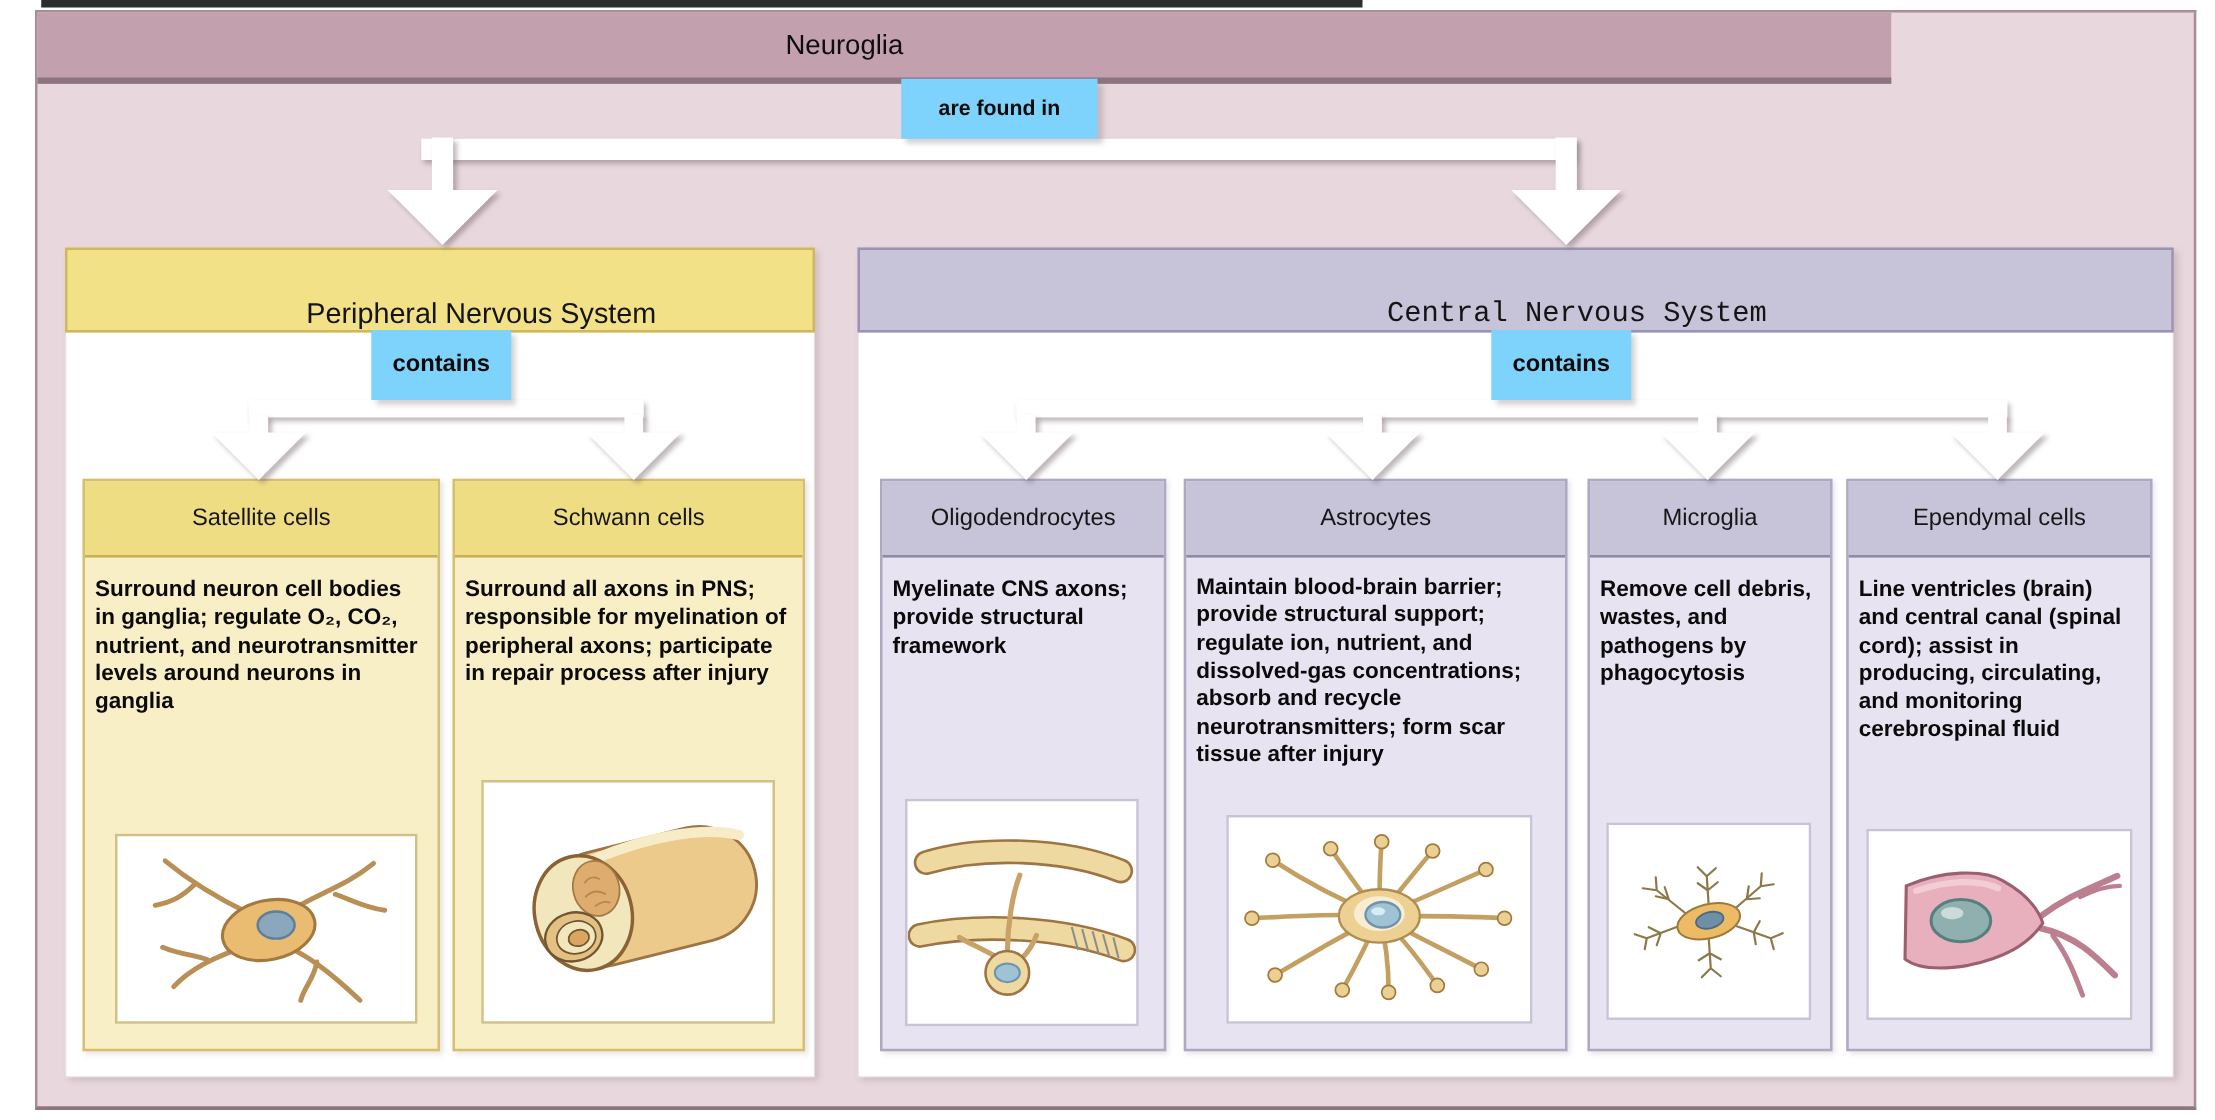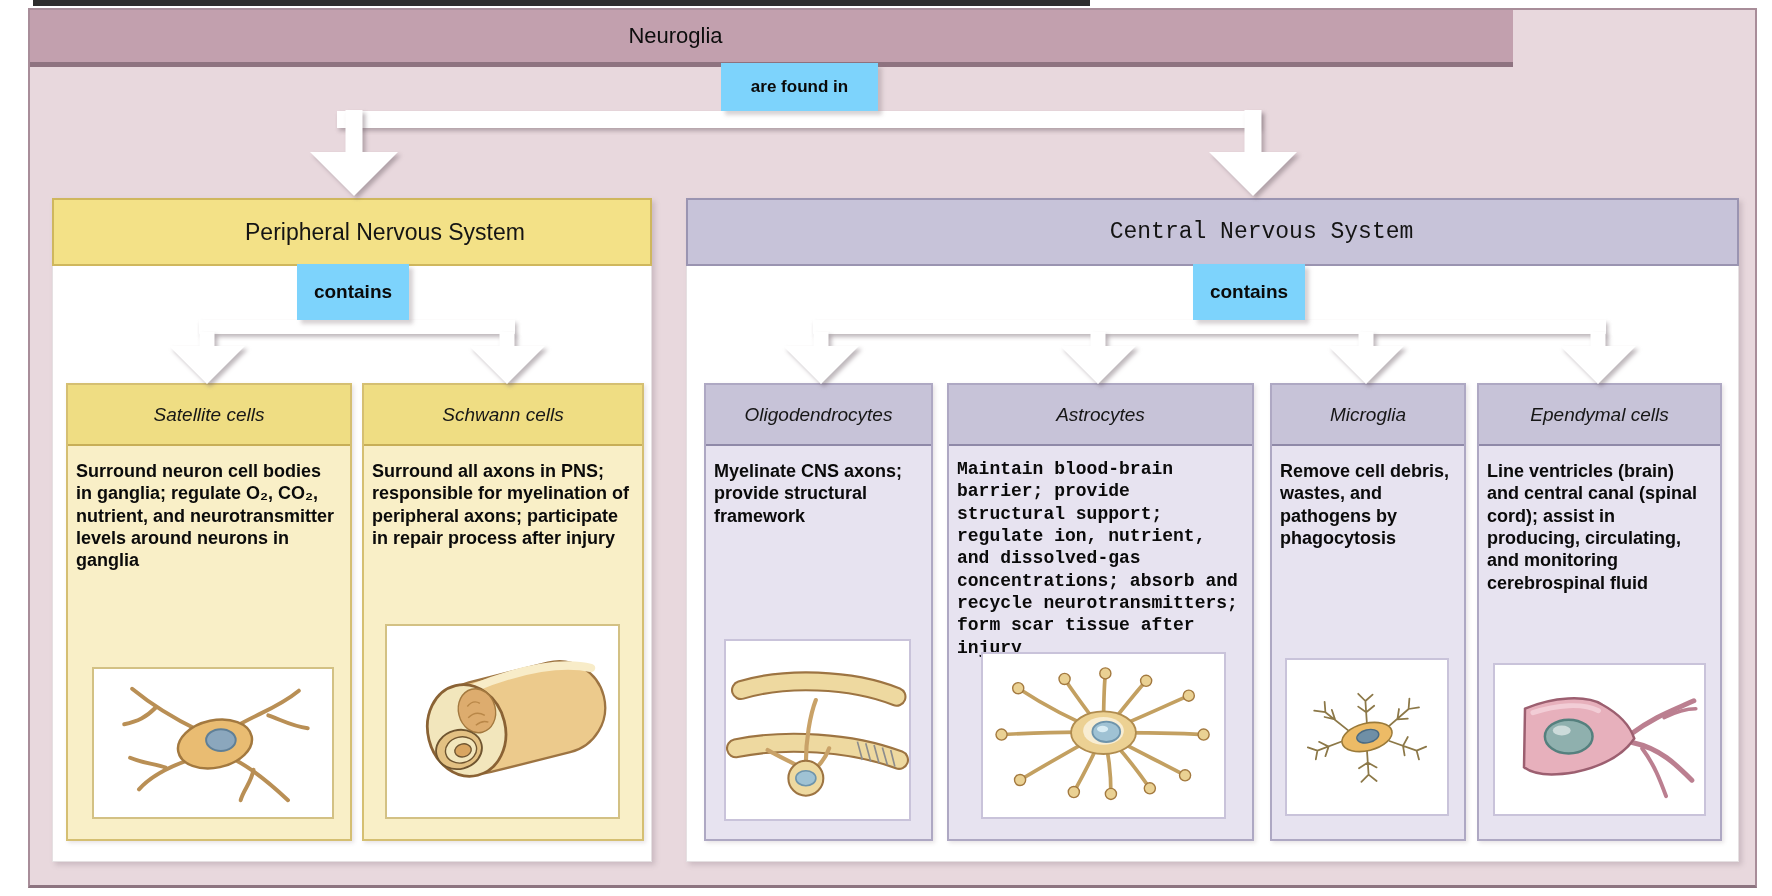--- a/index.html
+++ b/index.html
@@ -45,34 +45,34 @@
   .arrow.root .head{top:42px;border-left:44px solid transparent;border-right:44px solid transparent;border-top:44px solid var(--connector-fill,#fff);}
   .arrow.branch{top:332px;width:76px;height:52px;}
   .arrow.branch .stem{width:15px;height:16px;}
   .arrow.branch .head{top:14px;border-left:38px solid transparent;border-right:38px solid transparent;border-top:38px solid var(--connector-fill,#fff);}
 
   
   .panel{position:absolute;top:198px;height:662px;background:var(--panel-background,#fff);
     border:1px solid rgba(150,130,140,.25);box-shadow:3px 3px 5px rgba(120,100,110,.25);z-index:2;}
   .panel-header{
     position:absolute;left:-1px;top:-1px;right:-1px;height:64px;
-    display:flex;align-items:center;justify-content:center;font-size:23px;color:#141414;
+    display:flex;align-items:flex-end;justify-content:center;font-size:23px;color:#141414;
   }
   .panel.pns{left:52px;width:598px;}
   .panel.cns{left:686px;width:1051px;}
   .panel.pns .panel-header{background:var(--pns-header-background,#f3e187);border:2px solid var(--pns-header-border,#cfb75d);}
   .panel.pns .panel-header span{padding-left:66px;}
   .panel.cns .panel-header{background:var(--cns-header-background,#c7c3d9);border:2px solid var(--cns-header-border,#9a94b1);}
   .panel.cns .panel-header span{padding-left:98px;font-family:Liberation Mono, monospace;}
 
   
   .cell-box{position:absolute;top:383px;height:454px;z-index:3;box-shadow:2px 2px 4px rgba(120,100,110,.18);}
   .cell-box.yellow{background:var(--pns-cell-body-background,#f9efc7);border:2px solid var(--pns-cell-border,#d5bf72);}
   .cell-box.lavender{background:var(--cns-cell-body-background,#e7e3f0);border:2px solid var(--cns-cell-border,#aea8c3);}
-  .cell-header{height:59px;display:flex;align-items:center;justify-content:center;font-size:19px;color:#161616;font-style:italic;}
+  .cell-header{height:59px;display:flex;align-items:center;justify-content:center;font-size:19px;color:#161616;}
   .cell-box.yellow .cell-header{background:var(--pns-cell-header-background,#efdd83);border-bottom:2px solid #c7ae57;}
   .cell-box.lavender .cell-header{background:var(--cns-cell-header-background,#c7c3d8);border-bottom:2px solid #8f89a8;}
   .cell-desc{padding:14px 12px 0 8px;font-weight:bold;font-size:18px;line-height:1.24;color:#0a0a0a;text-align:left;}
   .illus{position:absolute;background:#fff;display:flex;align-items:center;justify-content:center;overflow:hidden;}
   .cell-box.yellow .illus{border:2px solid #d3c184;}
   .cell-box.lavender .illus{border:2px solid #c9c3da;}
   .illus svg{width:100%;height:100%;}
 
   #sat{left:66px;width:282px;}   #sat .illus{left:24px;right:16px;bottom:20px;height:148px;}
   #sch{left:362px;width:278px;}  #sch .illus{left:21px;right:22px;bottom:20px;height:191px;}
@@ -208,21 +208,21 @@
           <path d="M88 134 C70 124 60 120 50 114"></path>
           <path d="M110 134 C118 126 121 120 124 112"></path>
         </g>
         <circle cx="96" cy="148" r="21" fill="#eed9a0" stroke="#9d7442" stroke-width="2.5"></circle>
         <ellipse cx="96" cy="148" rx="12" ry="9" fill="#9fc2d4" stroke="#6e94ab" stroke-width="2"></ellipse>
       </svg>
     </div>
   </div>
 
   <div class="cell-box lavender" id="ast">
-    <div class="cell-desc" style="position:absolute;top:59px;left:0;right:0;font-family:Liberation Mono, monospace;">Maintain blood-brain barrier; provide structural support; regulate ion, nutrient, and dissolved-gas concentrations; absorb and recycle neurotransmitters; form scar tissue after injury</div>
+    <div class="cell-desc" style="position:absolute;top:59px;left:0;right:0;">Maintain blood-brain barrier; provide structural support; regulate ion, nutrient, and dissolved-gas concentrations; absorb and recycle neurotransmitters; form scar tissue after injury</div>
     <div class="cell-header">Astrocytes</div>
     <div class="illus">
       <svg viewBox="0 0 260 170">
         <g stroke="#c3a061" stroke-width="4" fill="none">
           <path d="M130 82 C100 70 70 55 38 34"></path>
           <path d="M130 82 C95 80 60 82 20 84"></path>
           <path d="M130 82 C100 98 70 115 40 133"></path>
           <path d="M130 82 C115 62 100 42 88 24"></path>
           <path d="M130 82 C120 105 108 128 98 146"></path>
           <path d="M130 82 C130 60 130 40 132 18"></path>

